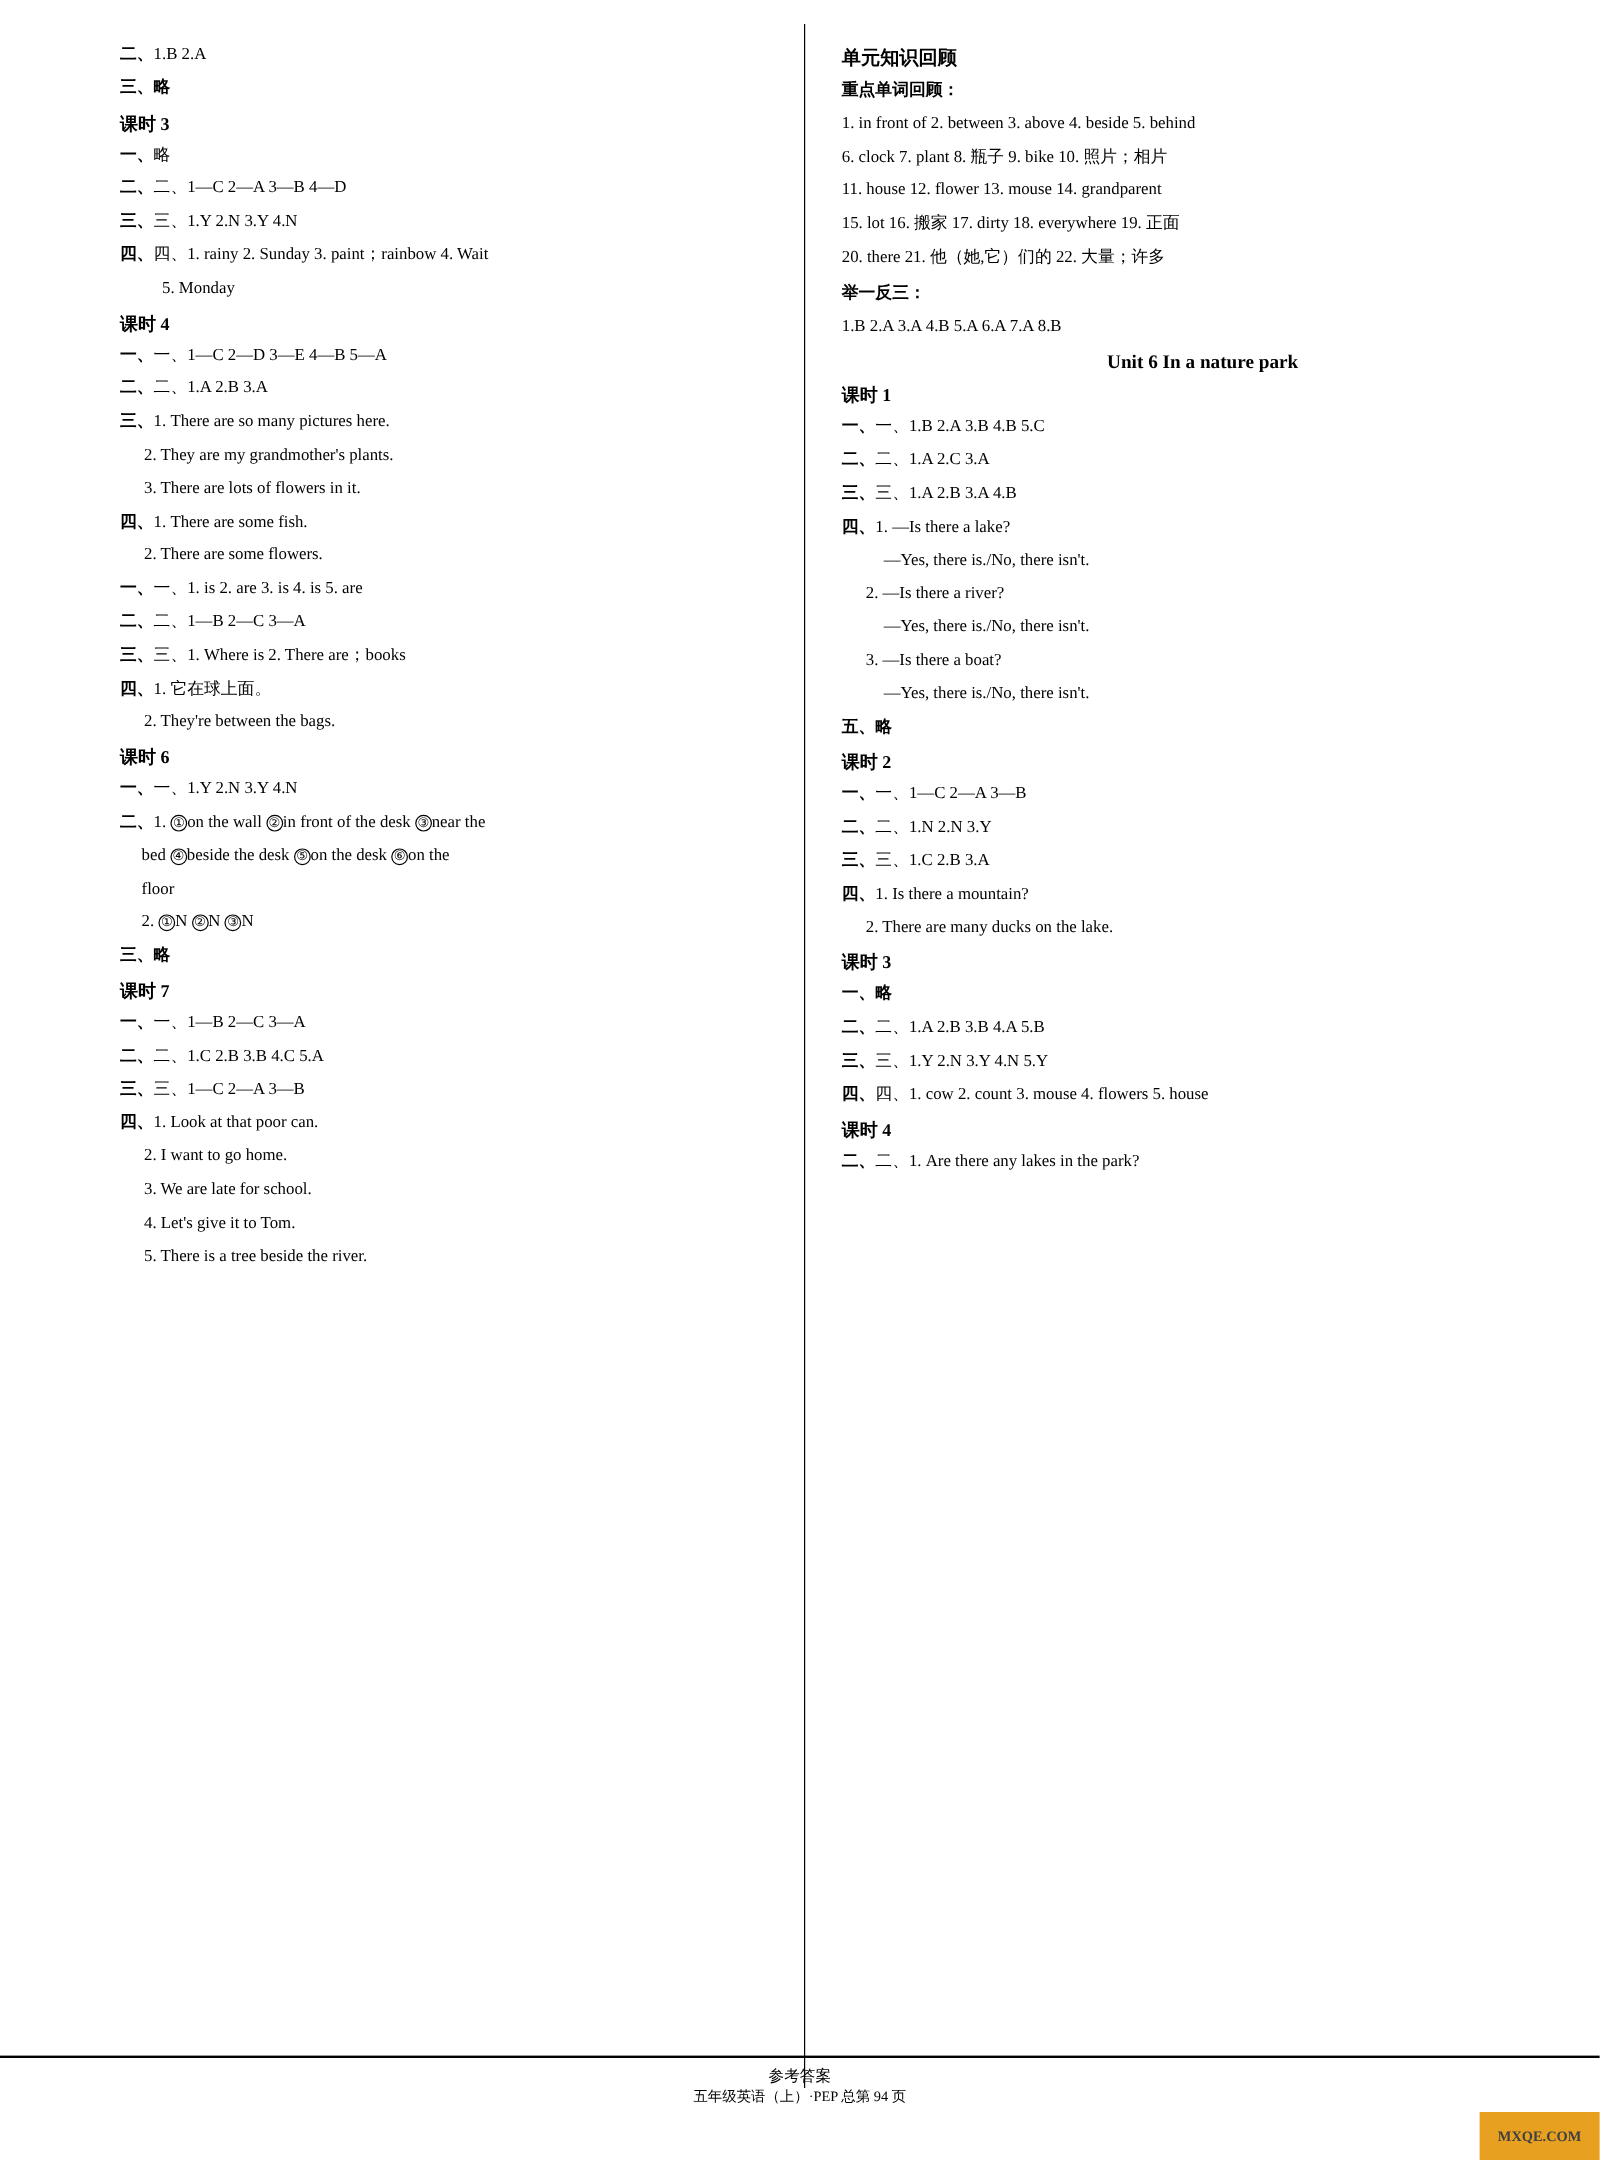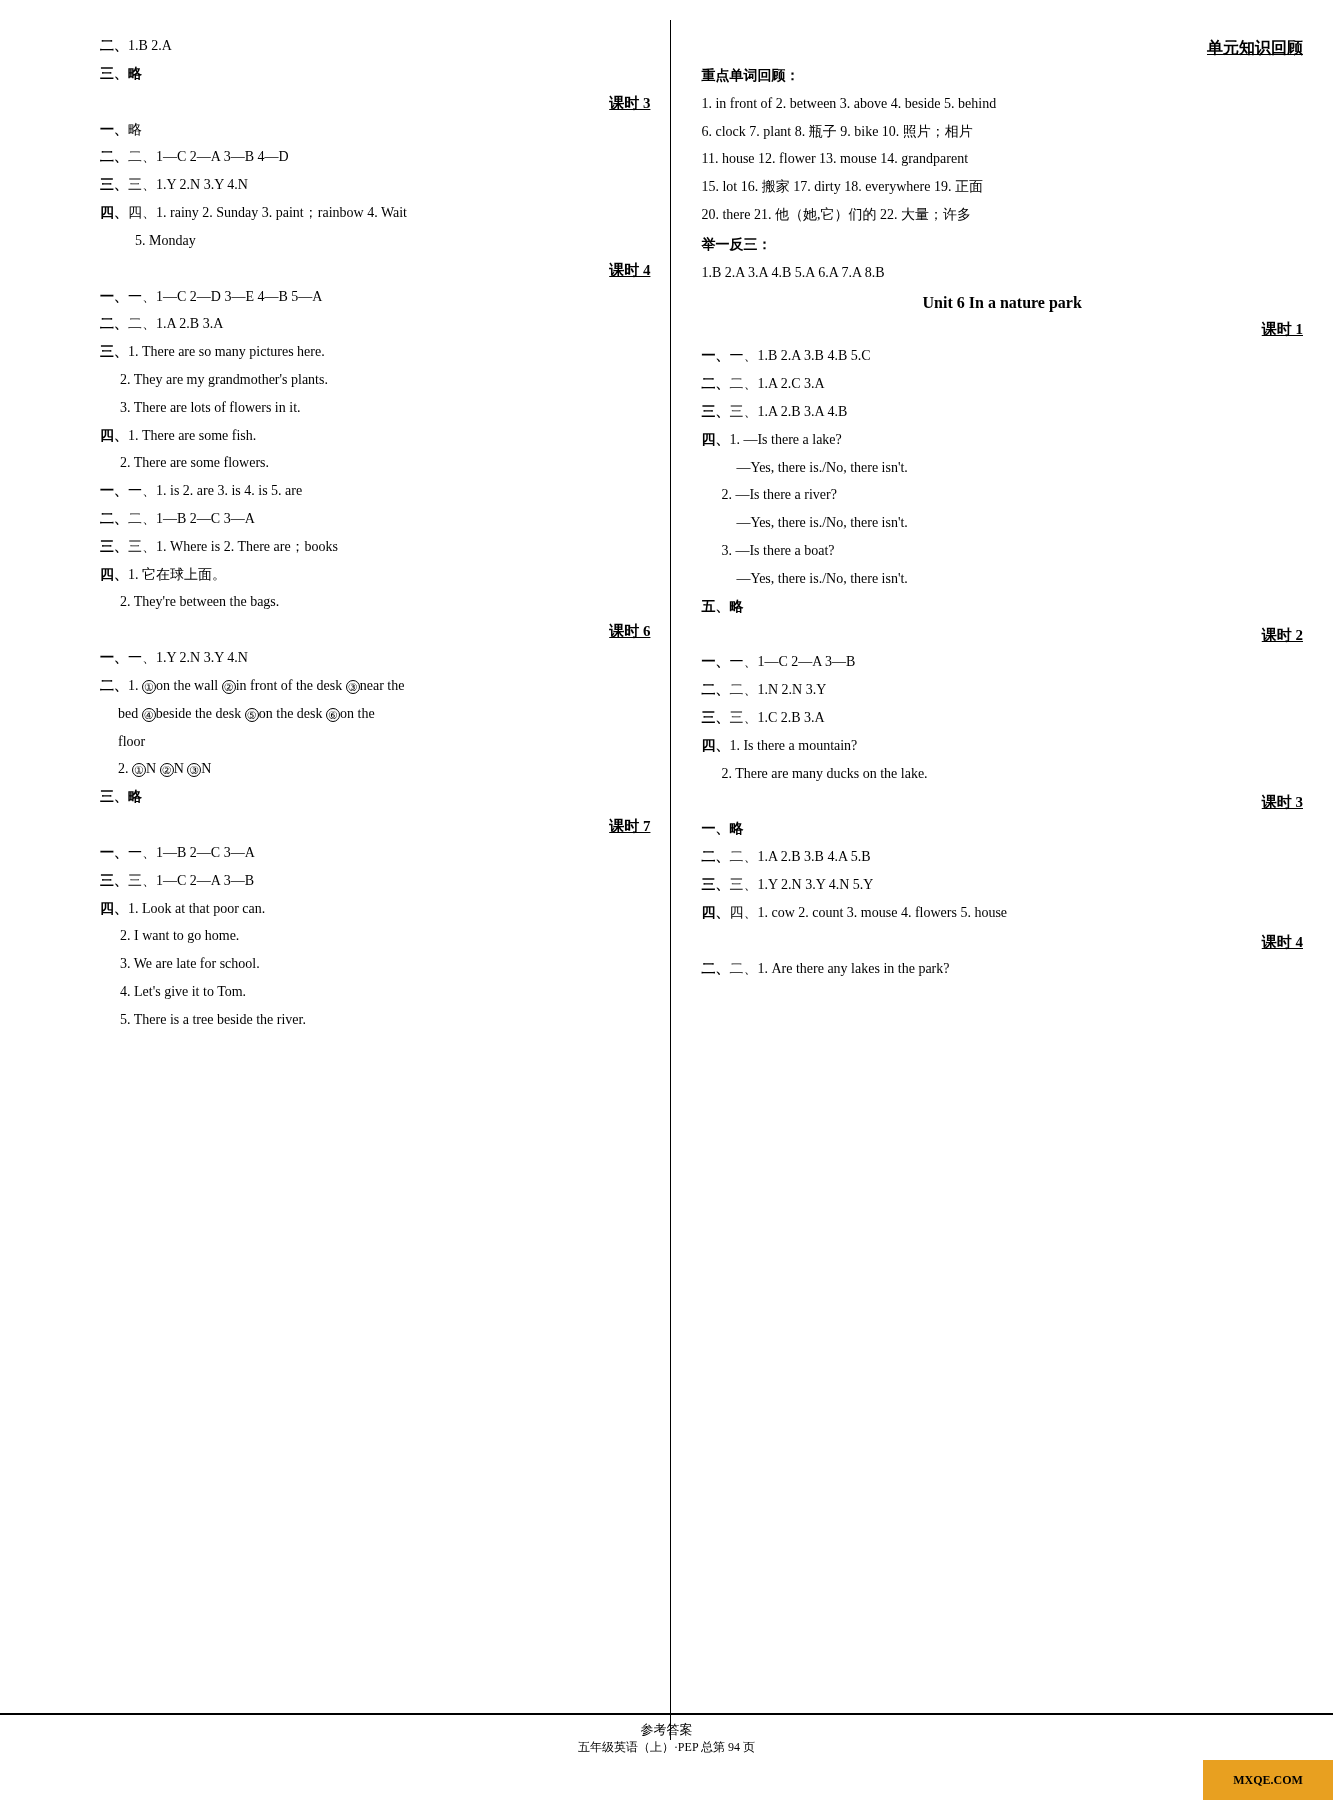--- a/index.html
+++ b/index.html
@@ -28,25 +28,24 @@
     .left-column {
       width: 48%;
       padding: 10px 20px 10px 30px;
       border-right: 1px solid #000;
     }
     .right-column {
       width: 52%;
       padding: 10px 20px 10px 30px;
     }
     .section-title {
-      text-align: right;
+      text-align: left;
       font-weight: bold;
       font-size: 15px;
       margin: 8px 0 5px 0;
-      text-decoration: underline;
     }
     .unit-title {
       text-align: center;
       font-weight: bold;
       font-size: 16px;
       margin: 10px 0 6px 0;
     }
     .line {
       margin: 4px 0;
       line-height: 1.7;
@@ -75,29 +74,29 @@
       left: 0;
       right: 0;
     }
     .footer-sub {
       font-size: 12px;
     }
     .watermark {
       position: absolute;
       bottom: 0;
       right: 0;
-      width: 130px;
+      width: 100px;
       height: 40px;
       background: #e8a020;
       display: flex;
       align-items: center;
       justify-content: center;
       font-size: 12px;
       font-weight: bold;
-      color: #000000;
+      color: #404040;
     }
     .circle-num {
       display: inline-block;
       border: 1px solid #000;
       border-radius: 50%;
       width: 14px;
       height: 14px;
       text-align: center;
       line-height: 13px;
       font-size: 11px;
@@ -188,20 +187,23 @@
       <div class="line">
         <span class="bold-label">三、略</span>
       </div>
 
       <div class="section-title">课时 7</div>
 
       <div class="line">
         <span class="bold-label">一、</span><span>一、1—B  2—C  3—A</span>
       </div>
       <div class="line">
+        <span class="bold-label">二、</span><span>二、1.C  2.B  3.B  4.C  5.A</span>
+      </div>
+      <div class="line">
         <span class="bold-label">三、</span><span>三、1—C  2—A  3—B</span>
       </div>
       <div class="line">
         <span class="bold-label">四、</span><span>1. Look at that poor can.</span>
       </div>
       <div class="line-indent">2. I want to go home.</div>
       <div class="line-indent">3. We are late for school.</div>
       <div class="line-indent">4. Let's give it to Tom.</div>
       <div class="line-indent">5. There is a tree beside the river.</div>
     </div>

